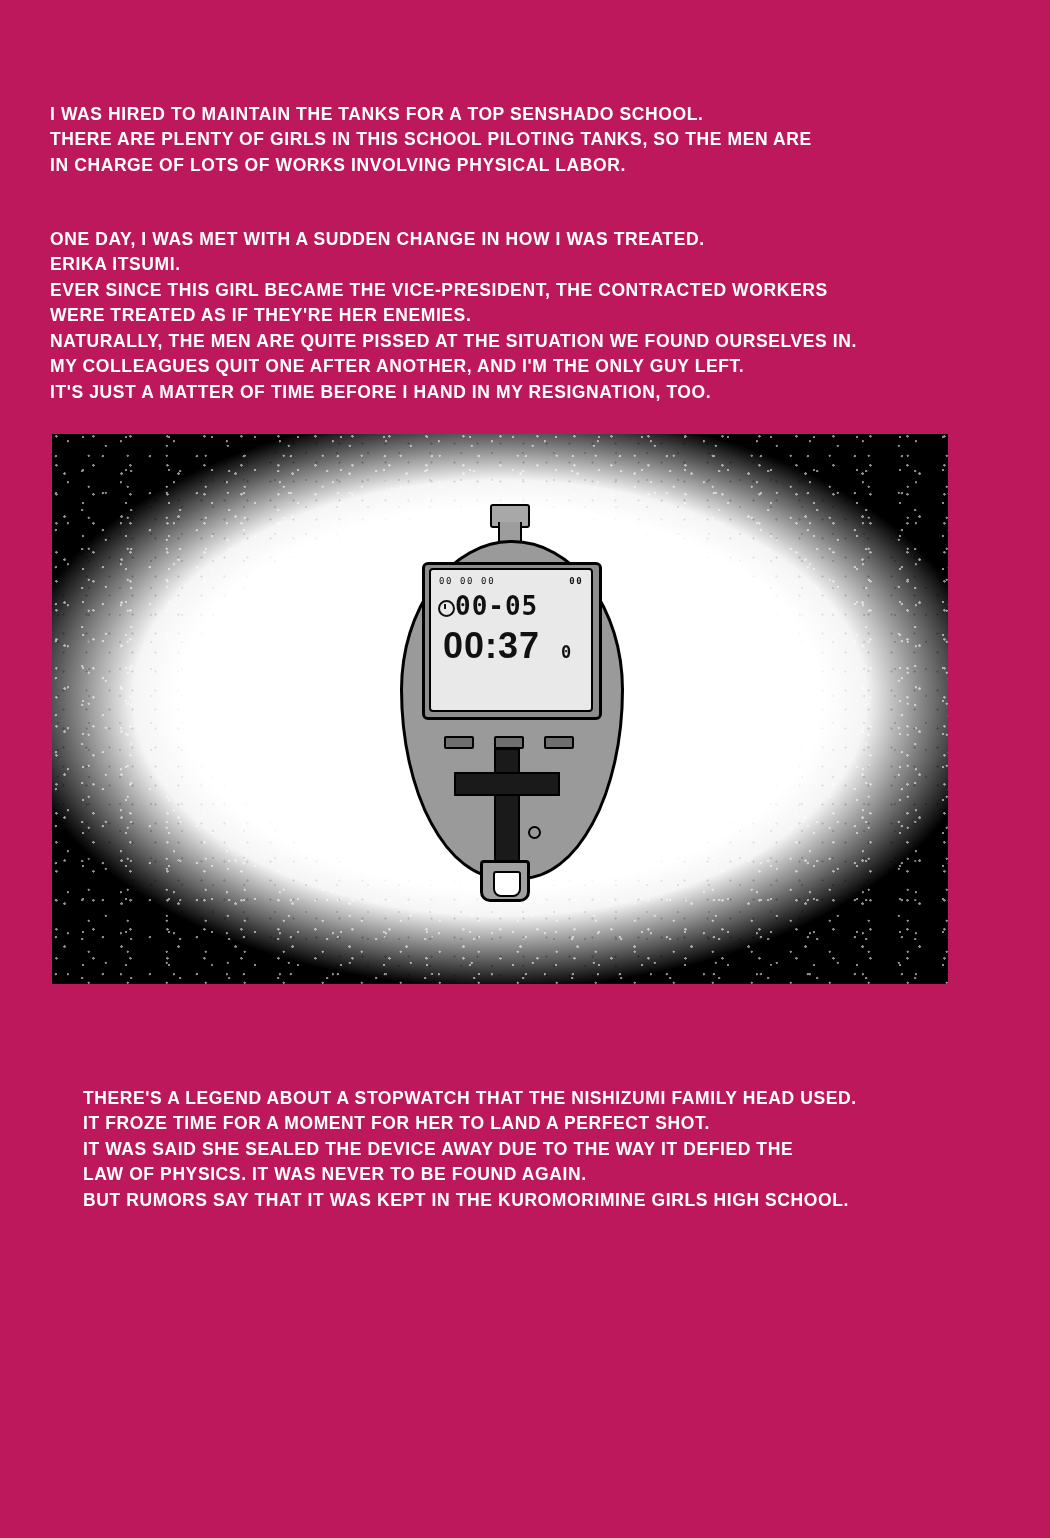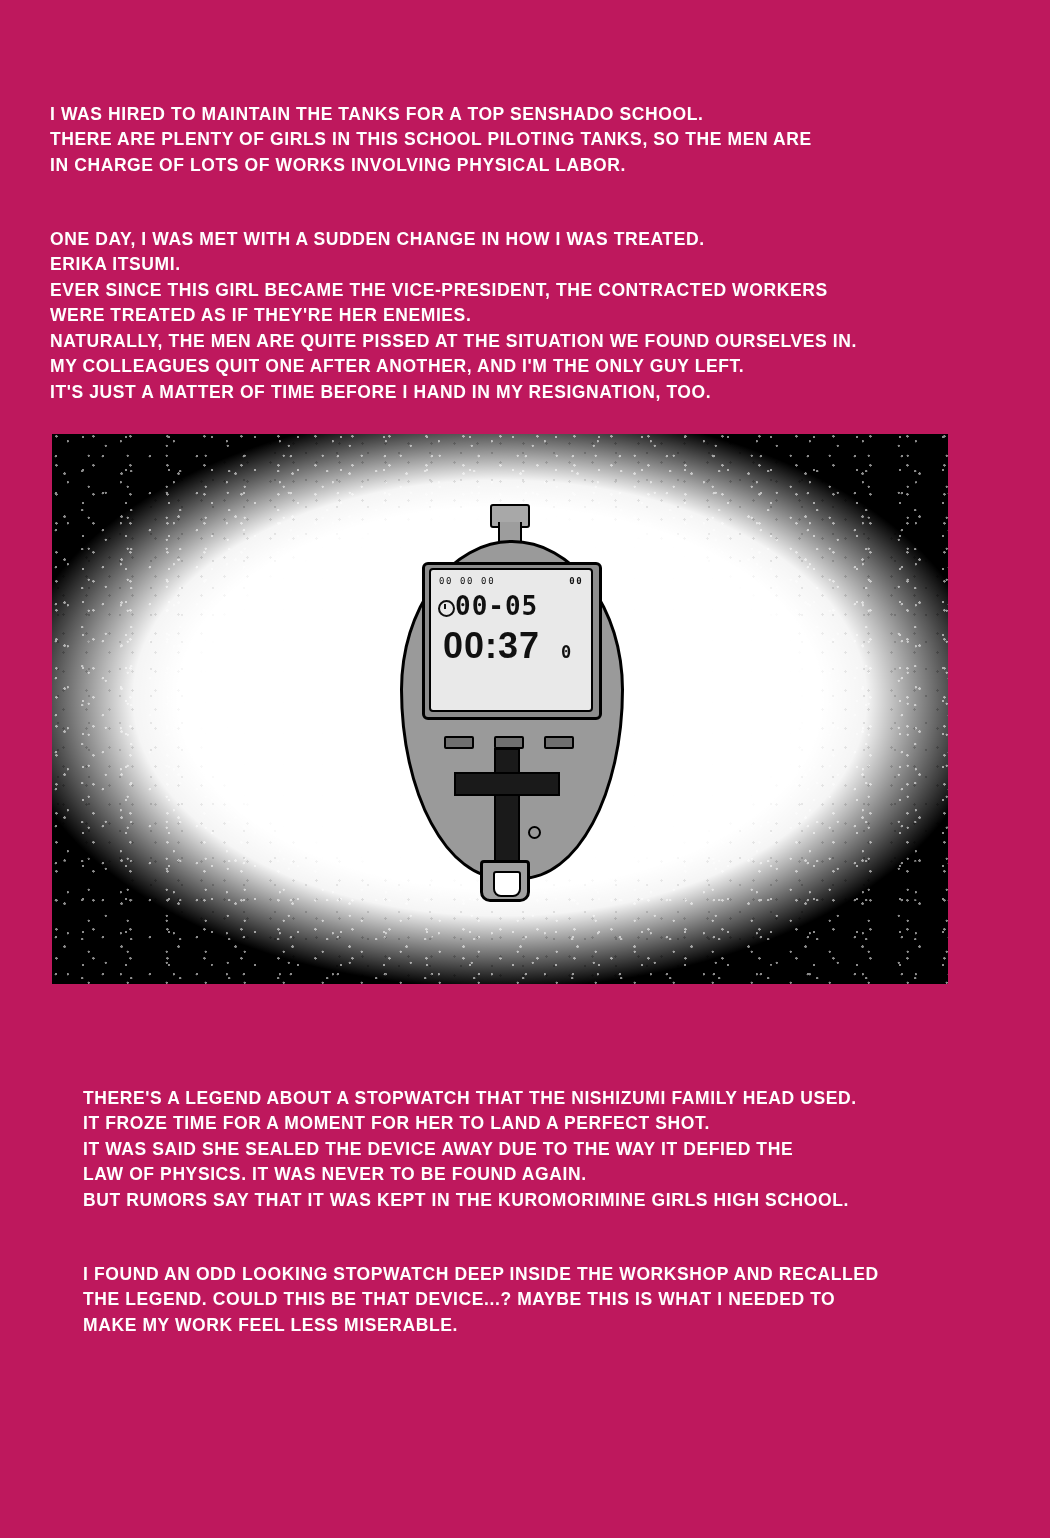--- a/index.html
+++ b/index.html
@@ -340,18 +340,15 @@
       </div>
     </div>
   </div>
 
   <div class="text-block" id="closing-text">
     <p class="para">THERE'S A LEGEND ABOUT A STOPWATCH THAT THE NISHIZUMI FAMILY HEAD USED.
 IT FROZE TIME FOR A MOMENT FOR HER TO LAND A PERFECT SHOT.
 IT WAS SAID SHE SEALED THE DEVICE AWAY DUE TO THE WAY IT DEFIED THE
 LAW OF PHYSICS. IT WAS NEVER TO BE FOUND AGAIN.
 BUT RUMORS SAY THAT IT WAS KEPT IN THE KUROMORIMINE GIRLS HIGH SCHOOL.</p>
-    <p class="para">I FOUND AN ODD LOOKING STOPWATCH DEEP INSIDE THE WORKSHOP AND RECALLED
-THE LEGEND. COULD THIS BE THAT DEVICE...? MAYBE THIS IS WHAT I NEEDED TO
-MAKE MY WORK FEEL LESS MISERABLE.</p>
   </div>
 
 </div>
 
 </body></html>

